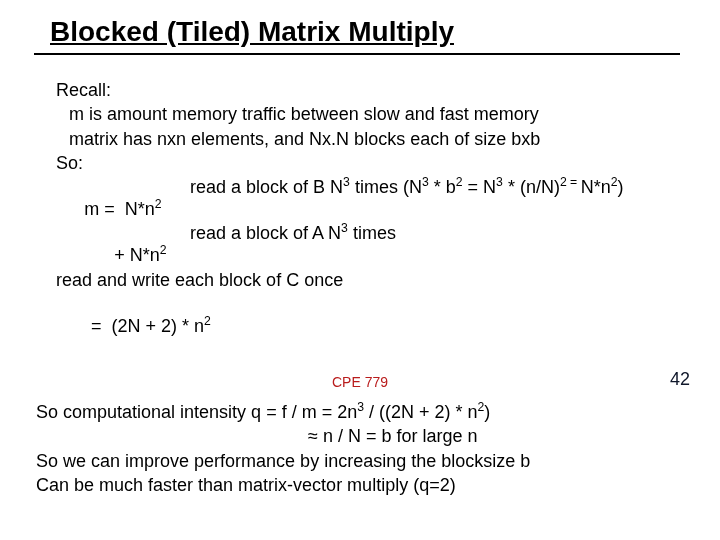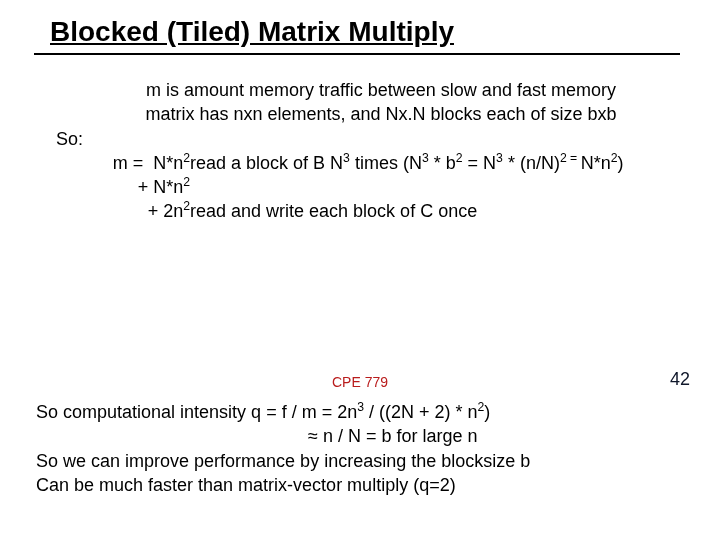--- a/index.html
+++ b/index.html
@@ -36,22 +36,22 @@
     border-top: 2px solid #000;
   }
   .body {
     position: absolute;
     top: 78px;
     left: 56px;
     right: 40px;
     font-size: 18px;
     line-height: 1.35;
   }
-  .body .indent1 { margin-left: 26px; text-align: center; }
-  .body .sorow .col-a { width: 134px; flex: 0 0 134px; text-align: right; white-space: pre; }
+  .body .indent1 { margin-left: 13px; }
+  .body .sorow .col-a { width: 134px; flex: 0 0 134px; text-align: center; white-space: pre; margin-top: 22px; }
   .body .sorow { display: flex; }
   .bottom {
     position: absolute;
     top: 400px;
     left: 36px;
     right: 20px;
     font-size: 18px;
     line-height: 1.35;
   }
   sup { font-size: 0.68em; vertical-align: super; line-height: 0; }
@@ -75,40 +75,46 @@
 </style>
 </head>
 <body>
 
 <div class="slide">
 
   <div class="title">Blocked (Tiled) Matrix Multiply</div>
   <div class="title-rule"></div>
 
   <div class="body">
+    <div>Recall:</div>
     <div class="indent1">m is amount memory traffic between slow and fast memory</div>
     <div class="indent1">matrix has nxn elements, and Nx.N blocks each of size bxb</div>
     <div>So:</div>
 
     <div class="sorow">
       <div class="col-a"><span>m =  N*n</span><sup>2</sup></div>
       <div class="col-b">
         <span>read a block of B  N</span><sup>3</sup><span> times (N</span><sup>3</sup><span> * b</span><sup>2</sup><span> = N</span><sup>3</sup><span> * (n/N)</span><sup>2 = </sup><span>N*n</span><sup>2</sup><span>)</span>
       </div>
     </div>
 
     <div class="sorow">
       <div class="col-a"><span>       + N*n</span><sup>2</sup></div>
+      <div class="col-b">
+        <span>read a block of A  N</span><sup>3</sup><span> times</span>
+      </div>
     </div>
 
     <div class="sorow">
-      <div class="col-a"><span>       + 2n</span><sup>2</sup></div>
       <div class="col-b">read and write each block of C once</div>
     </div>
 
+    <div class="sorow">
+      <div class="col-a" style="width:auto;flex:0 0 auto"><span>       =  (2N + 2) * n</span><sup>2</sup></div>
+    </div>
   </div>
 
   <div class="bottom">
     <div>
       <span>So computational intensity q = f / m = 2n</span><sup>3</sup><span> / ((2N + 2) * n</span><sup>2</sup><span>)</span>
     </div>
     <div class="approx-line">≈ n / N = b   for large n</div>
     <div>So we can improve performance by increasing the blocksize b</div>
     <div>Can be much faster than matrix-vector multiply (q=2)</div>
   </div>

